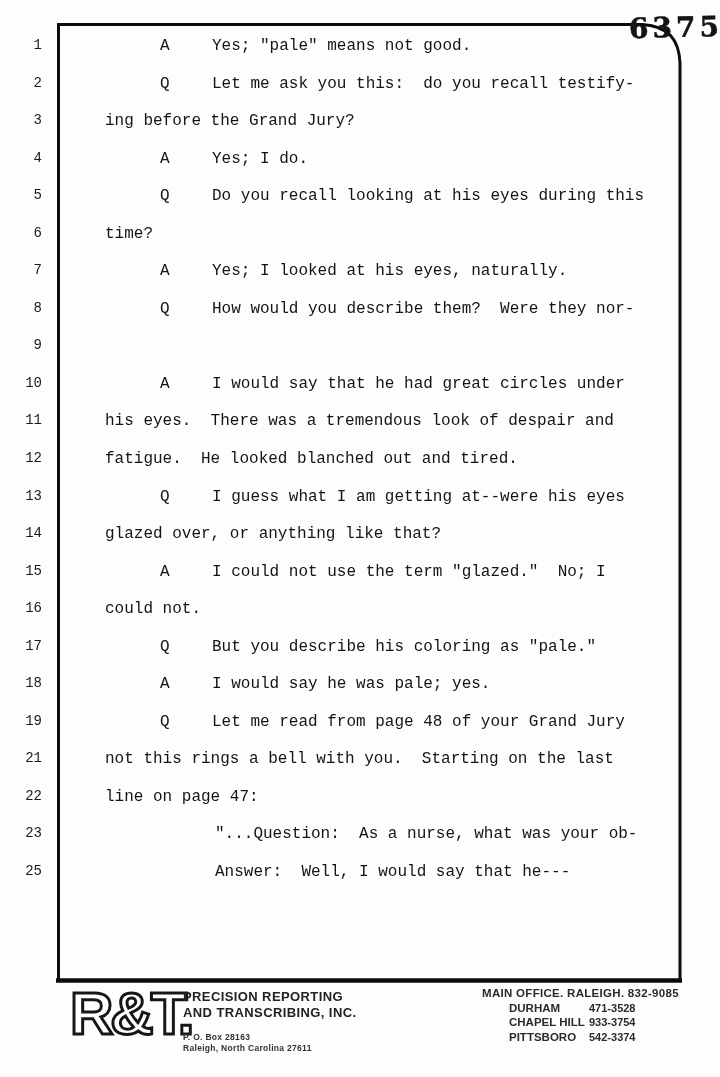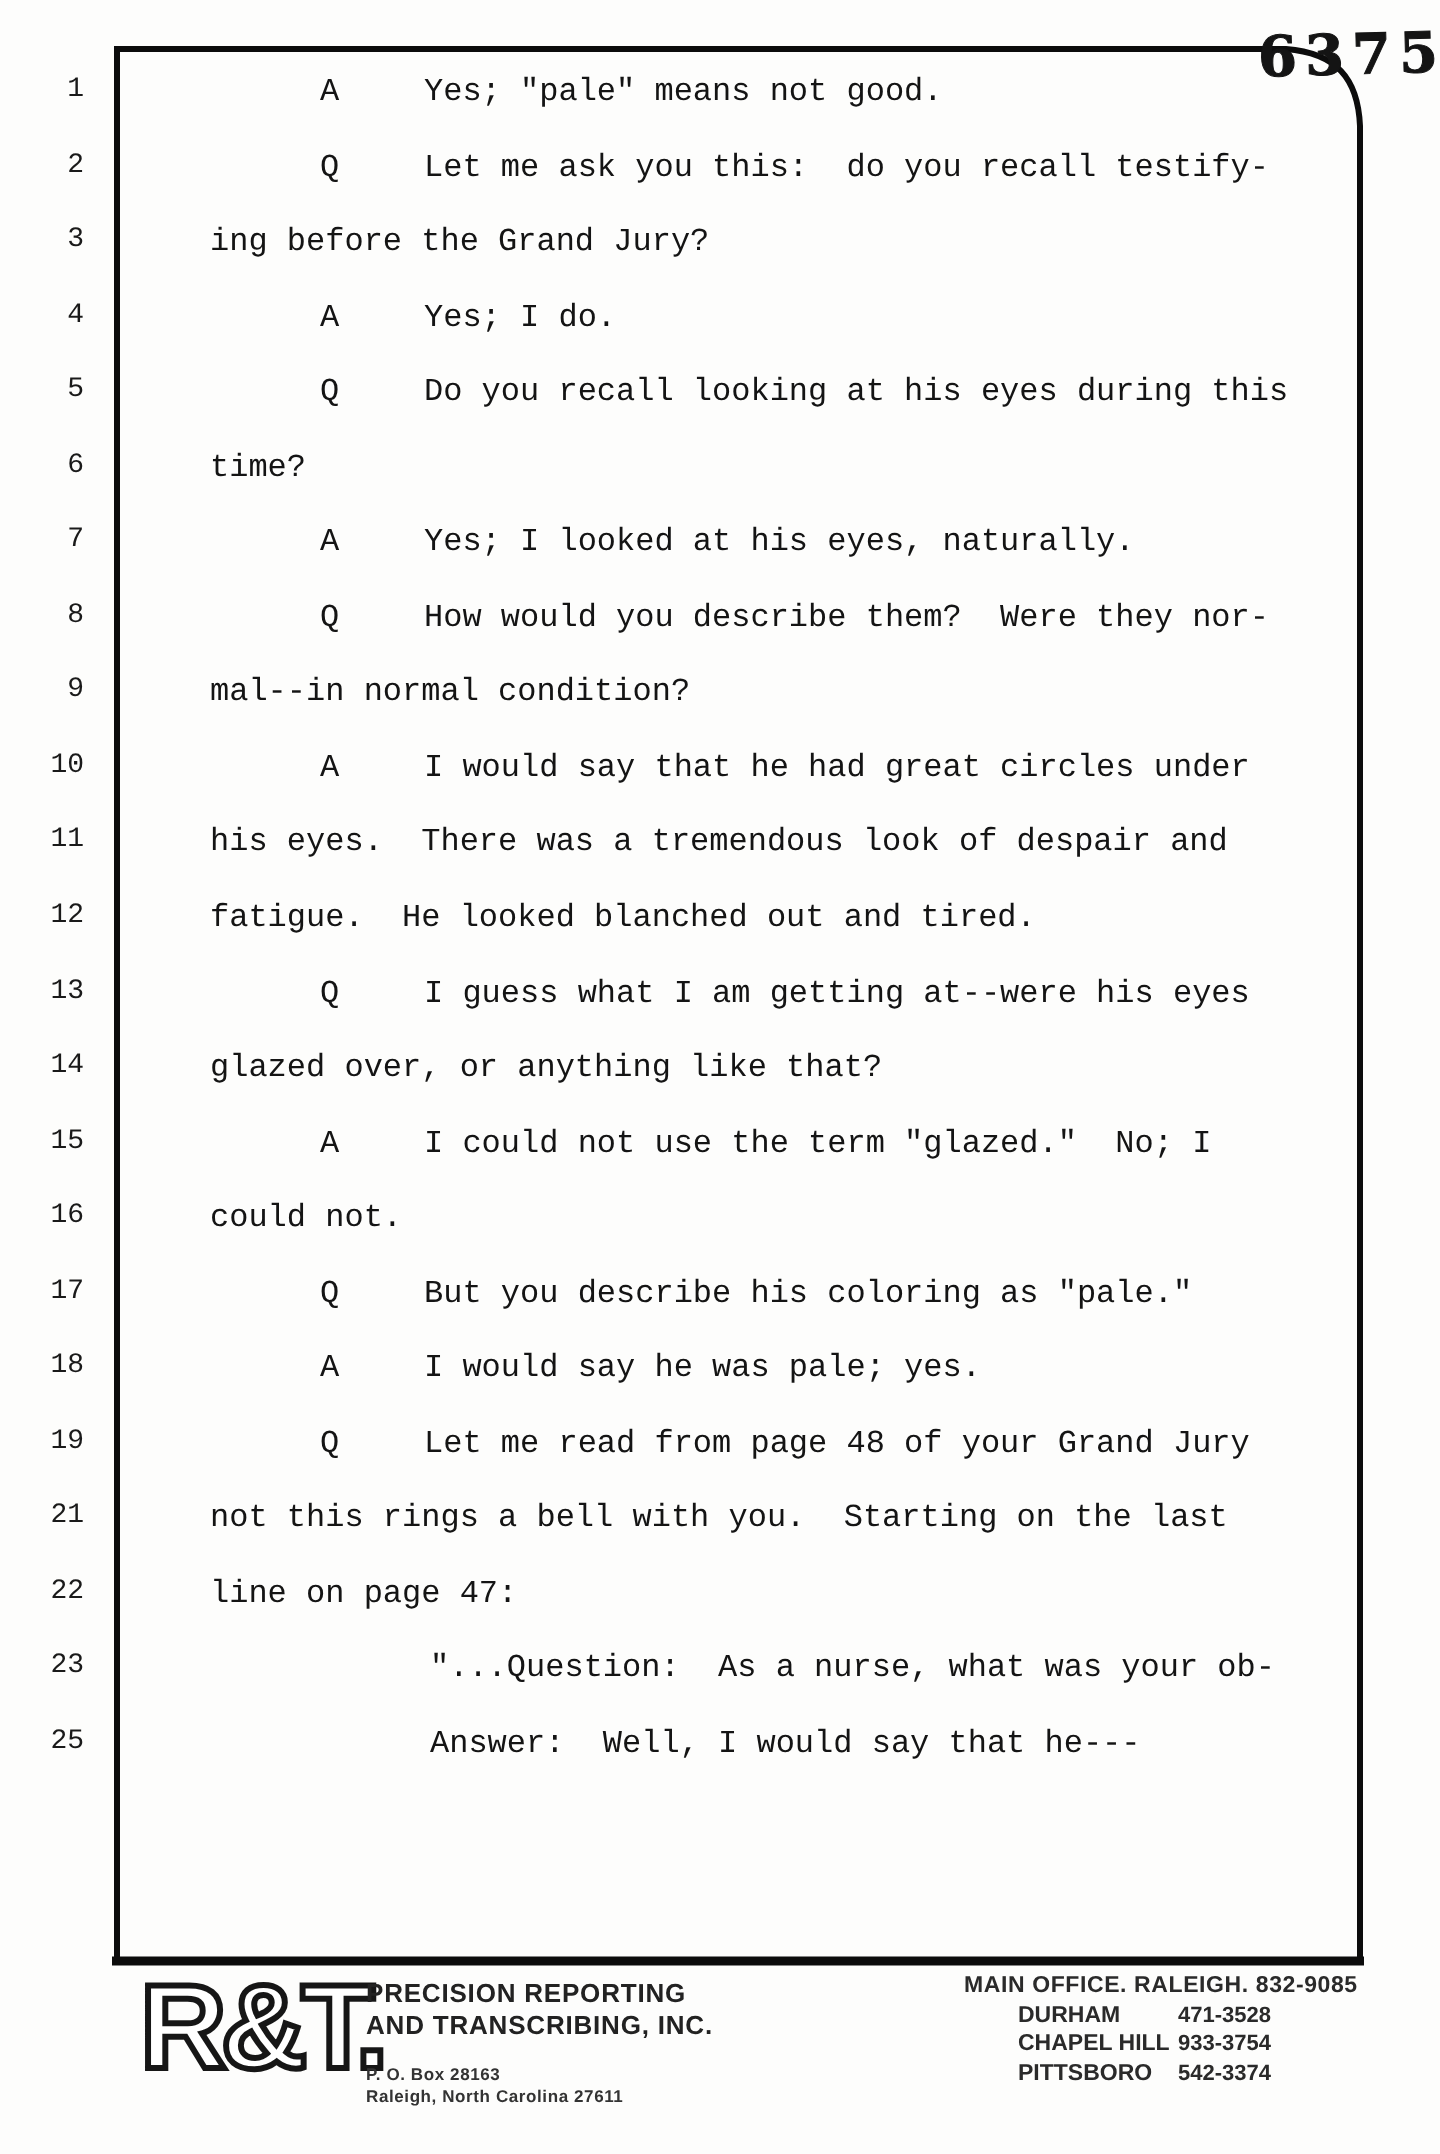--- a/index.html
+++ b/index.html
@@ -91,21 +91,20 @@
     <div class="t-row">
       <span class="t-num">7</span>
       <span class="t-text"><span class="t-speaker">A</span>Yes; I looked at his eyes, naturally.</span>
     </div>
     <div class="t-row">
       <span class="t-num">8</span>
       <span class="t-text"><span class="t-speaker">Q</span>How would you describe them?  Were they nor-</span>
     </div>
     <div class="t-row">
       <span class="t-num">9</span>
-      <span class="t-text">mal--in normal condition?</span>
     </div>
     <div class="t-row">
       <span class="t-num">10</span>
       <span class="t-text"><span class="t-speaker">A</span>I would say that he had great circles under</span>
     </div>
     <div class="t-row">
       <span class="t-num">11</span>
       <span class="t-text">his eyes.  There was a tremendous look of despair and</span>
     </div>
     <div class="t-row">

